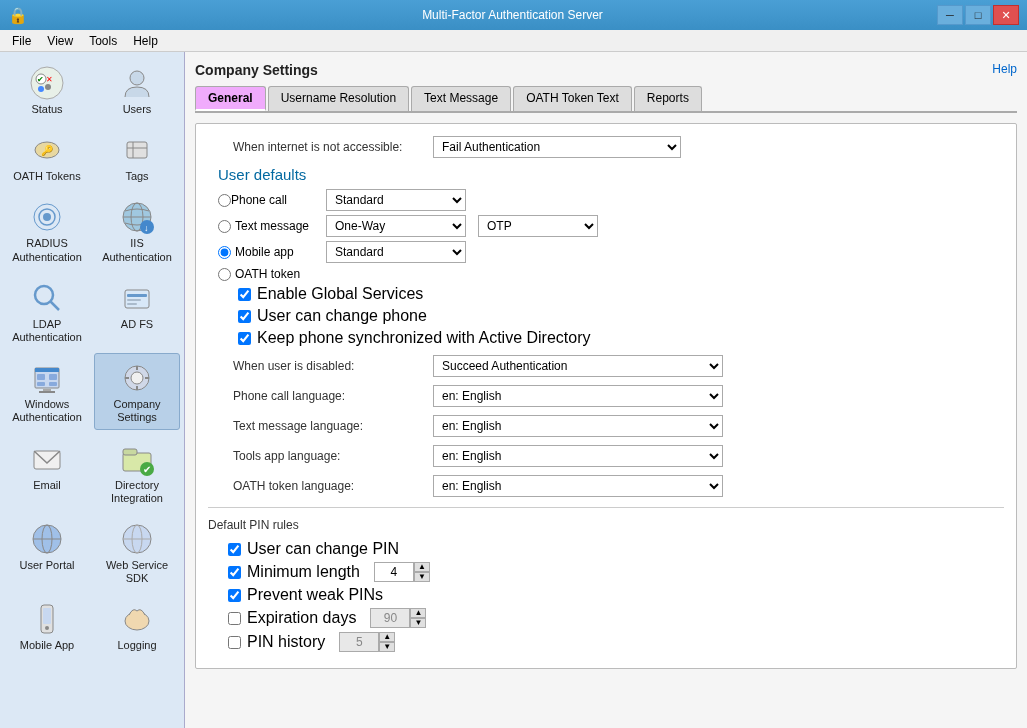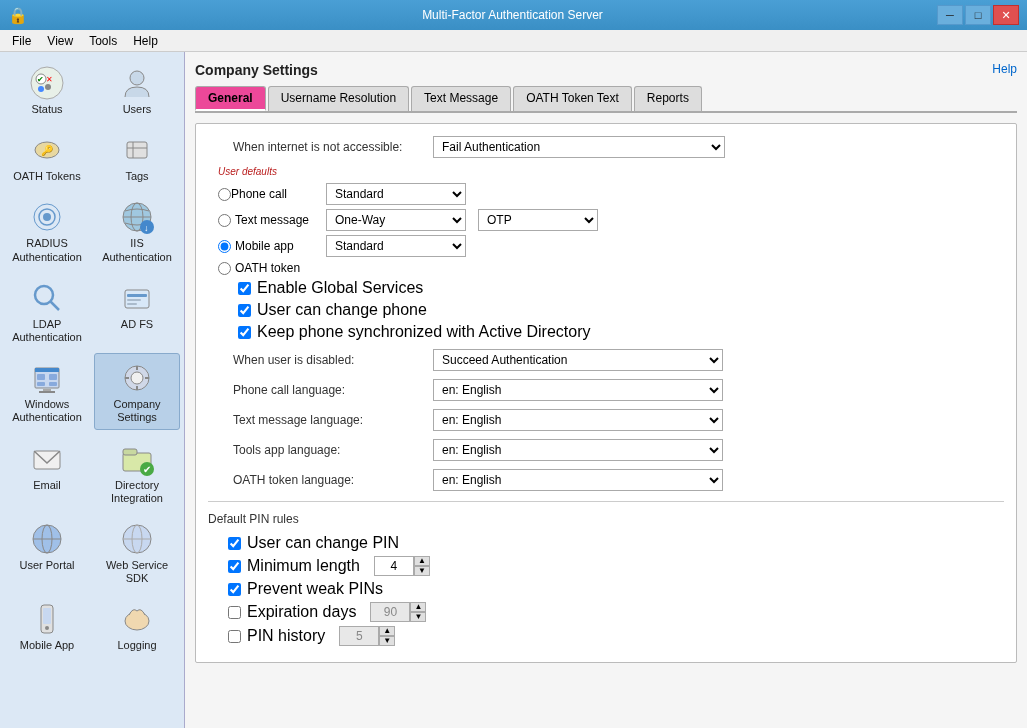--- a/index.html
+++ b/index.html
@@ -59,36 +59,36 @@
     }
 
     .page-title { font-size: 14px; font-weight: bold; margin-bottom: 8px; color: #222; }
     .help-link { float: right; color: #0066cc; cursor: pointer; font-size: 12px; }
 
     .tabs { display: flex; border-bottom: 2px solid #aaa; margin-bottom: 10px; }
     .tab {
       padding: 4px 12px; background: #ddd; border: 1px solid #aaa; border-bottom: none;
       cursor: pointer; font-size: 12px; margin-right: 2px; border-radius: 3px 3px 0 0;
     }
-    .tab.active { background: #ec4899; border-bottom: 2px solid white; font-weight: bold; }
+    .tab.active { background: #f0abfc; border-bottom: 2px solid white; font-weight: bold; }
 
     .panel { background: white; border: 1px solid #bbb; padding: 12px; border-radius: 2px; }
 
     .field-row { display: flex; align-items: center; margin-bottom: 8px; }
     .field-label { min-width: 200px; font-size: 12px; color: #333; margin-left: 25px; }
 
     select {
       border: 1px solid #aaa; padding: 2px 4px; font-size: 12px; background: white;
       cursor: pointer; height: 22px;
     }
-    select.long { width: 292px; }
+    select.long { width: 248px; }
     select.medium { width: 140px; }
     select.short { width: 120px; }
 
-    .section-label { font-size: 10px; font-style: italic; color: #b91c1c; margin: 8px 0 6px 0; }
+    .section-label { font-size: 15px; color: #0369a1; margin: 8px 0 6px 0; }
     input[type=radio] { cursor: pointer; }
     input[type=checkbox] { cursor: pointer; }
 
     .checkbox-row { display: flex; align-items: center; gap: 6px; margin: 4px 0 4px 20px; cursor: pointer; }
     .checkbox-row label { font-size: 16px; cursor: pointer; }
     .radio-row { display: flex; align-items: center; gap: 8px; margin: 4px 0; }
 
     .divider { border: none; border-top: 1px solid #ccc; margin: 10px 0; }
 
     .pin-section-label { font-size: 12px; font-weight: normal; color: #333; margin-bottom: 8px; }

